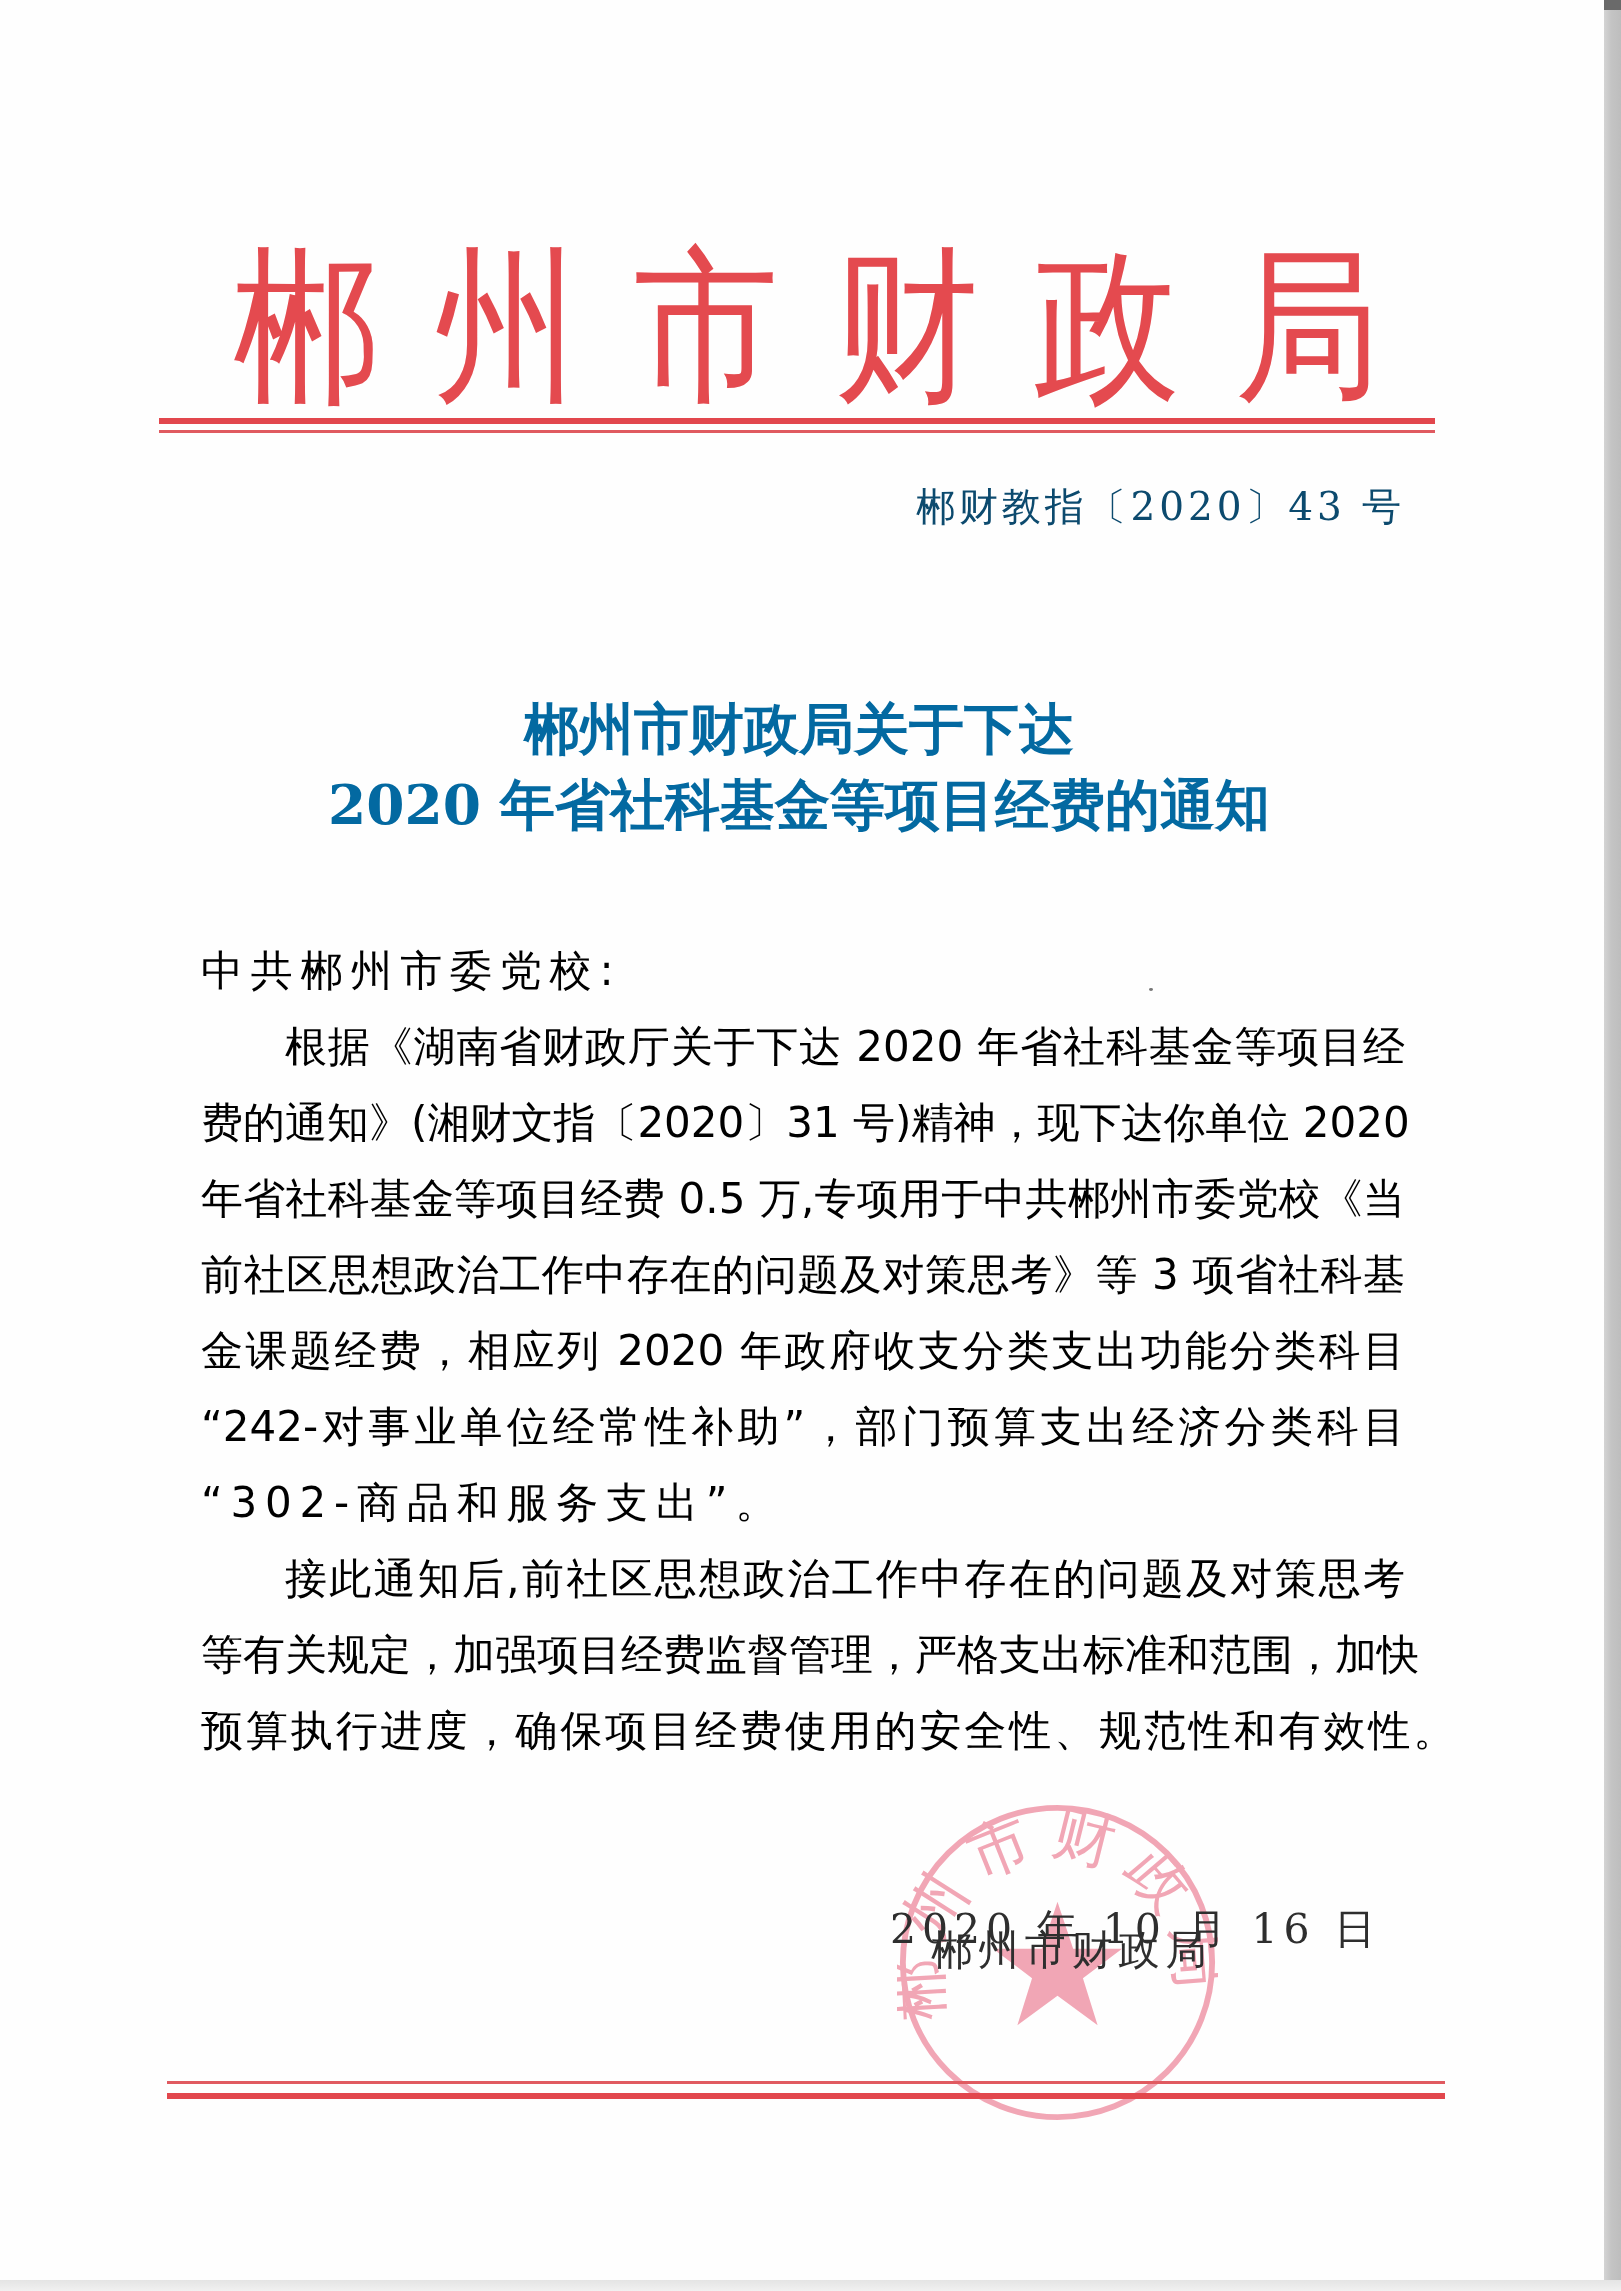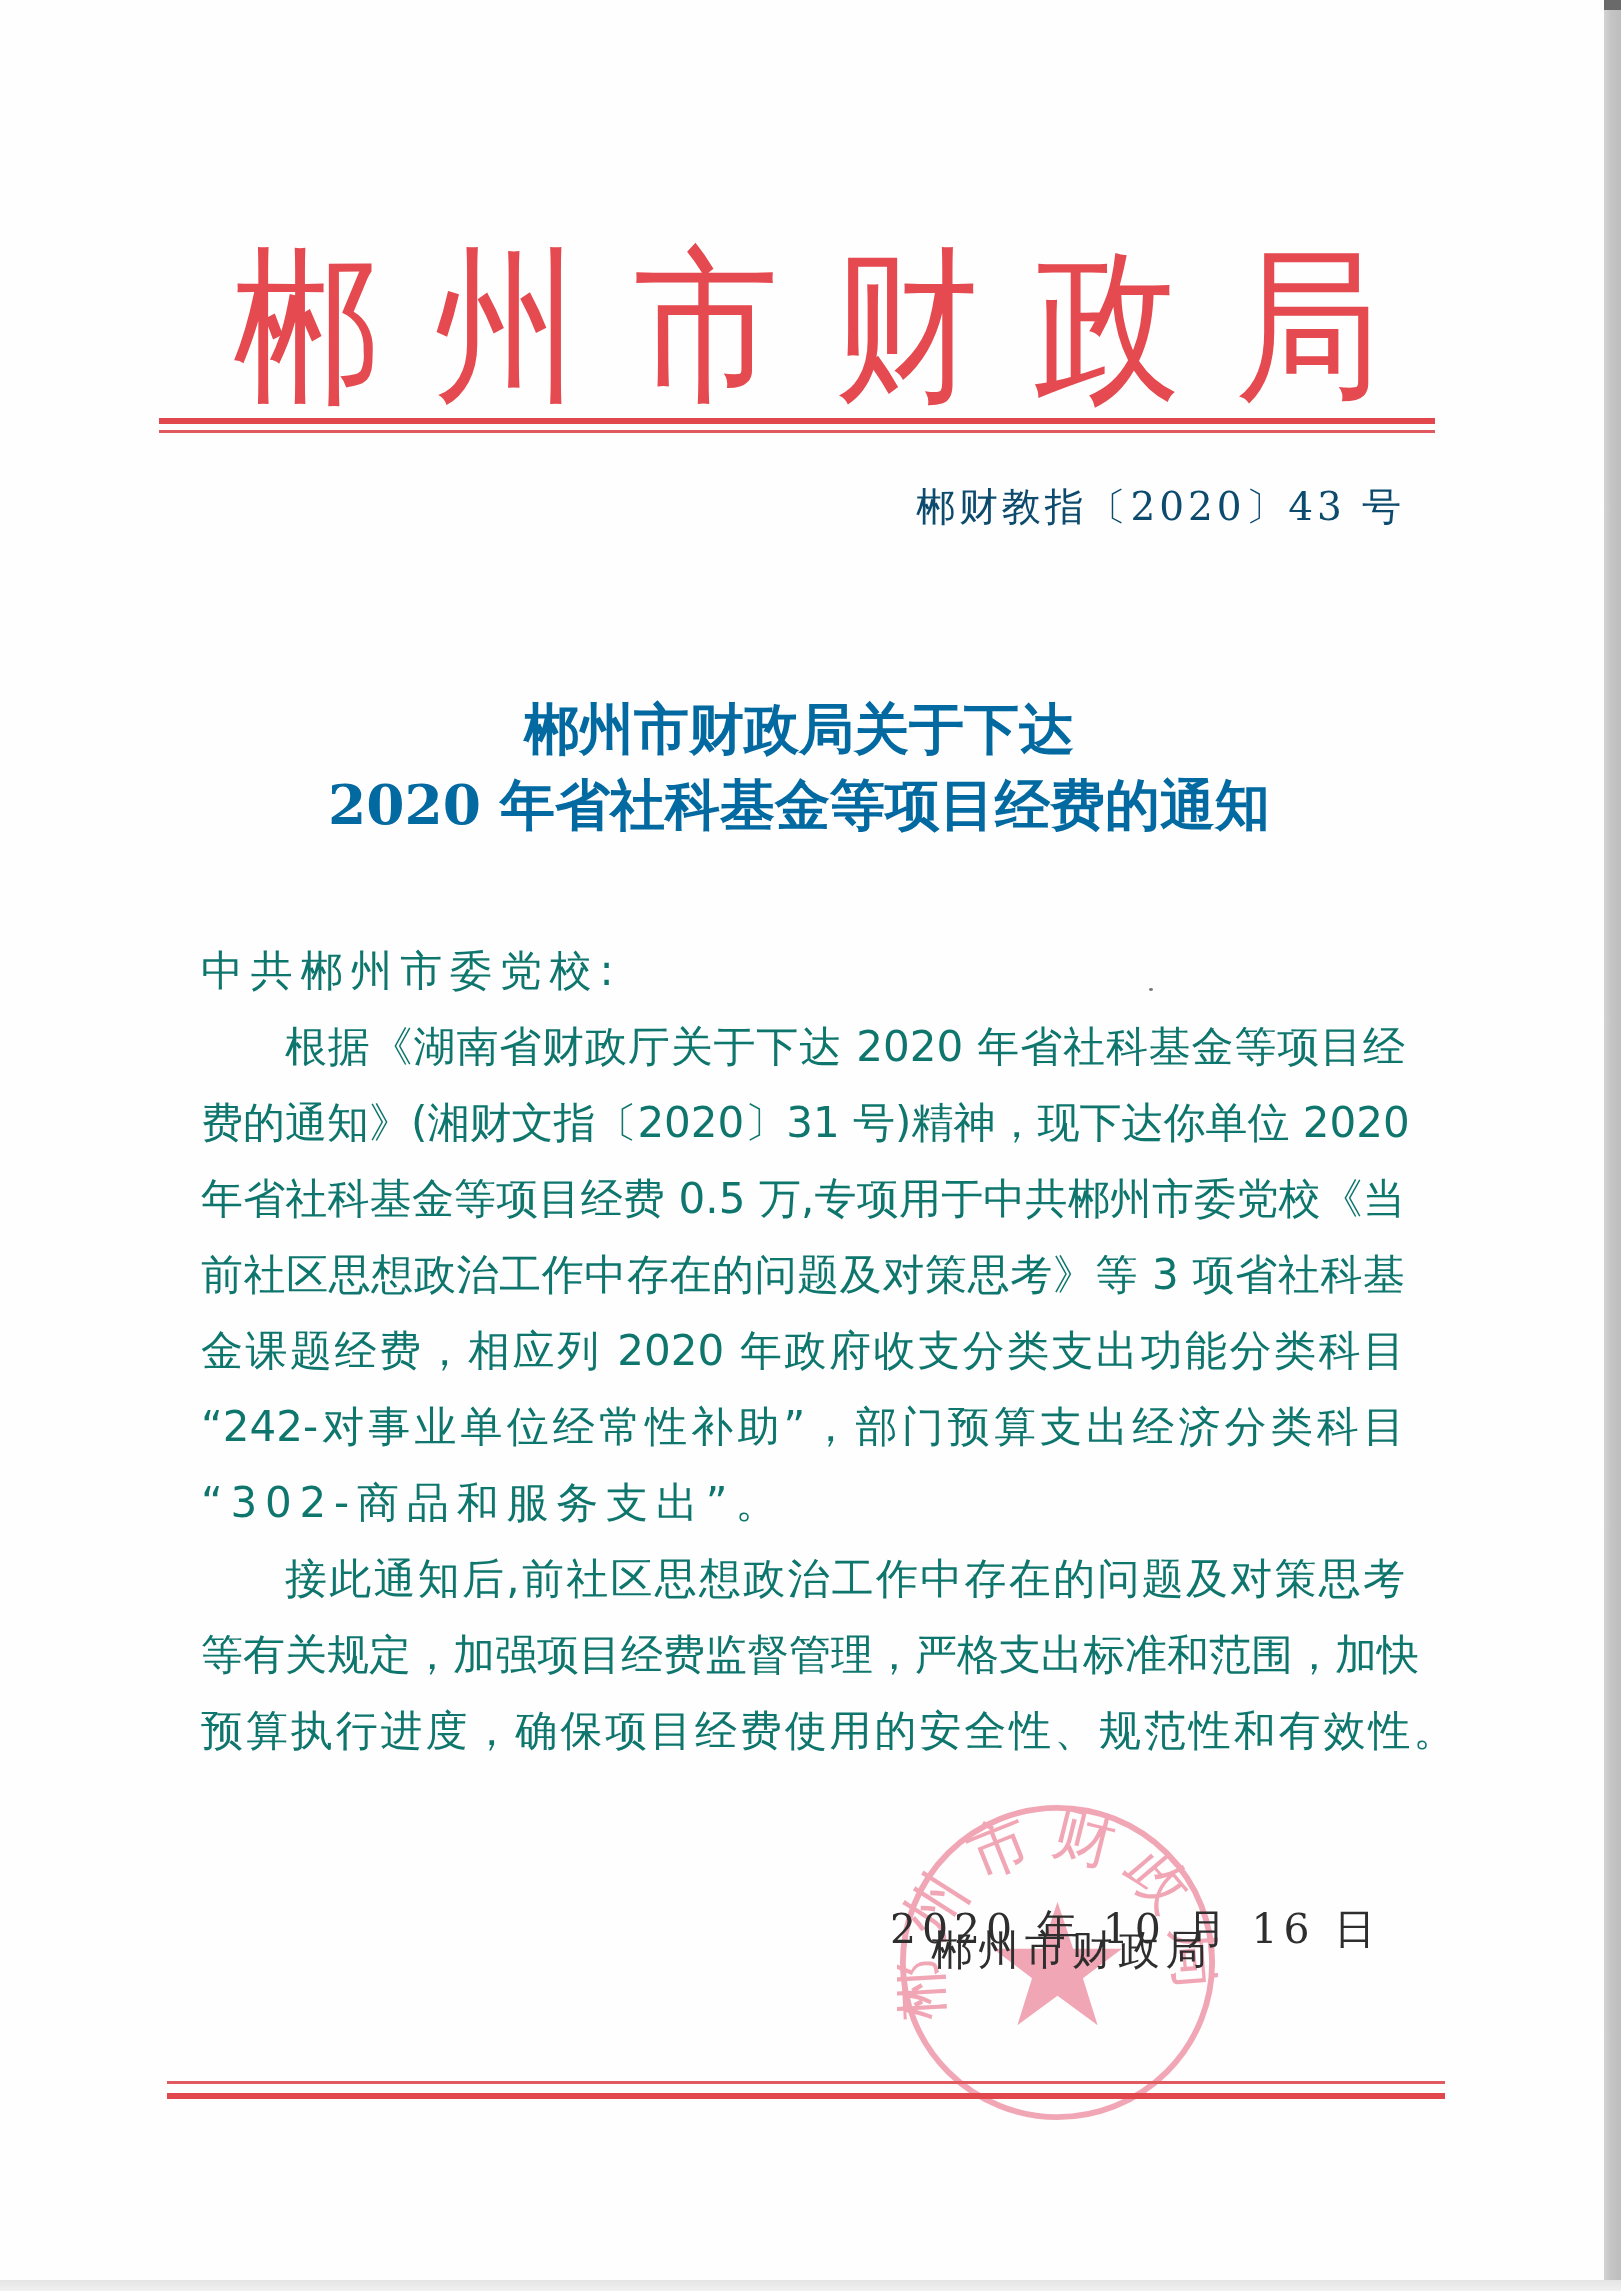--- a/index.html
+++ b/index.html
@@ -85,21 +85,21 @@
       color: #0369a1;
     }
     .title div { white-space: nowrap; }
 
     .body-text {
       position: absolute;
       left: 201px; top: 933px;
       width: 1204px;
       font-family: "DejaVu Sans", "Liberation Sans", sans-serif;
       font-size: 42px;
-      color: #0f766e;
+      color: #000000;
     }
     .line {
       height: 76px;
       line-height: 76px;
       white-space: nowrap;
       text-align: justify;
       text-align-last: justify;
     }
     .line.no-justify { text-align: left; text-align-last: left; letter-spacing: 7.8px; }
     .line.indent { padding-left: 84px; }

